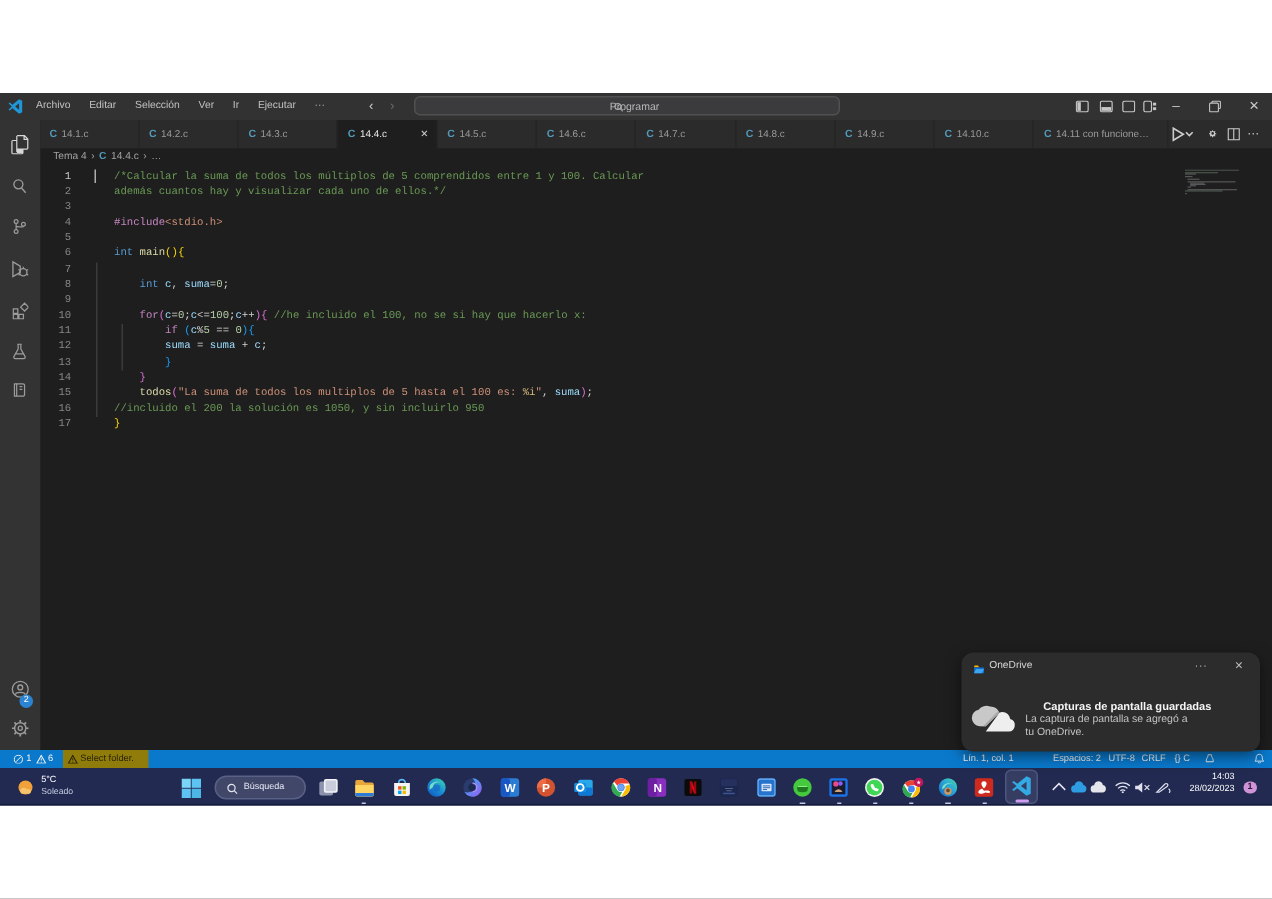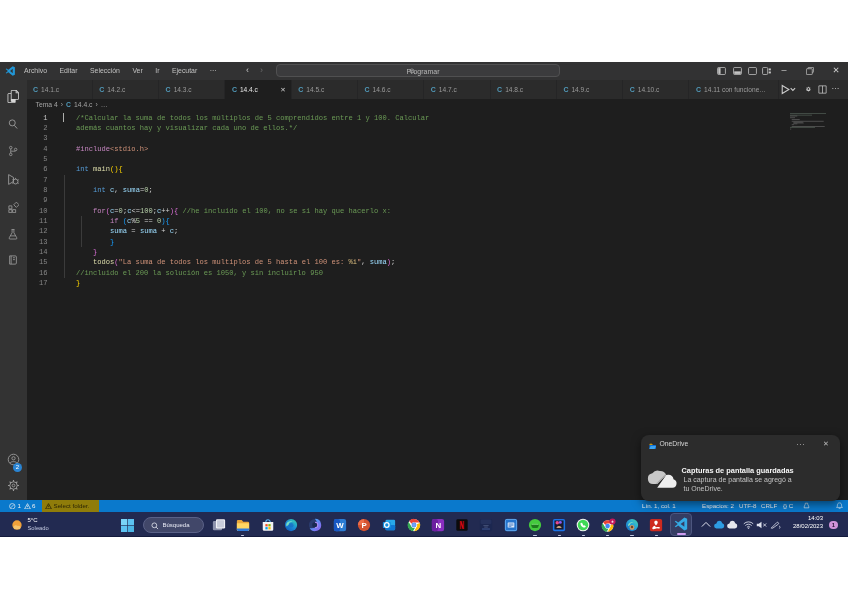--- a/index.html
+++ b/index.html
@@ -447,16 +447,16 @@
       <path fill="#3da4ef" d="M1 12 L4 7 h12 l-3.2 6.5 h-11.3 A1.5 1.5 0 0 1 1 12 z"></path>
     </svg>
   <div class="abs" style="left:19px;top:5.5px;font-size:6.8px;color:#d6d6d6;">OneDrive</div>
   <div class="abs" style="left:156px;top:6px;font-size:7px;color:#bbbbbb;letter-spacing:0.5px;">···</div>
   <div class="abs" style="left:182.5px;top:5px;font-size:7px;color:#bbbbbb;">✕</div>
   <svg style="position:absolute;left:6px;top:32px;" width="33" height="22" viewBox="0 0 33 22">
     <path fill="#c8c8c8" d="M13 4 a6.5 6.5 0 0 1 6.2 4.1 l-9 9 H6 a5.5 5.5 0 0 1 -0.6-10.9 A6.5 6.5 0 0 1 13 4 z"></path>
     <path fill="#eeeeee" d="M19.2 8.1 a5.2 5.2 0 0 1 2.1-0.4 a5.3 5.3 0 0 1 5.2 4.6 a4.3 4.3 0 0 1 -1 8.4 H10.2 z"></path>
     <path fill="#a8a8a8" d="M6 17.1 h4.2 l9-9 a6.5 6.5 0 0 0 -0.6-1.2 l-10 10.1 z"></path>
   </svg>
-  <div class="abs" style="left:41px;top:31px;font-size:7.4px;font-weight:bold;color:#f5f5f5;">Capturas de pantalla guardadas</div>
+  <div class="abs" style="left:55px;top:31px;font-size:7.4px;font-weight:bold;color:#f5f5f5;">Capturas de pantalla guardadas</div>
   <div class="abs" style="left:43px;top:41.5px;font-size:7px;color:#c3c3c3;">La captura de pantalla se agregó a</div>
   <div class="abs" style="left:43px;top:50px;font-size:7px;color:#c3c3c3;">tu OneDrive.</div>
 </div>
 
 </body></html>

